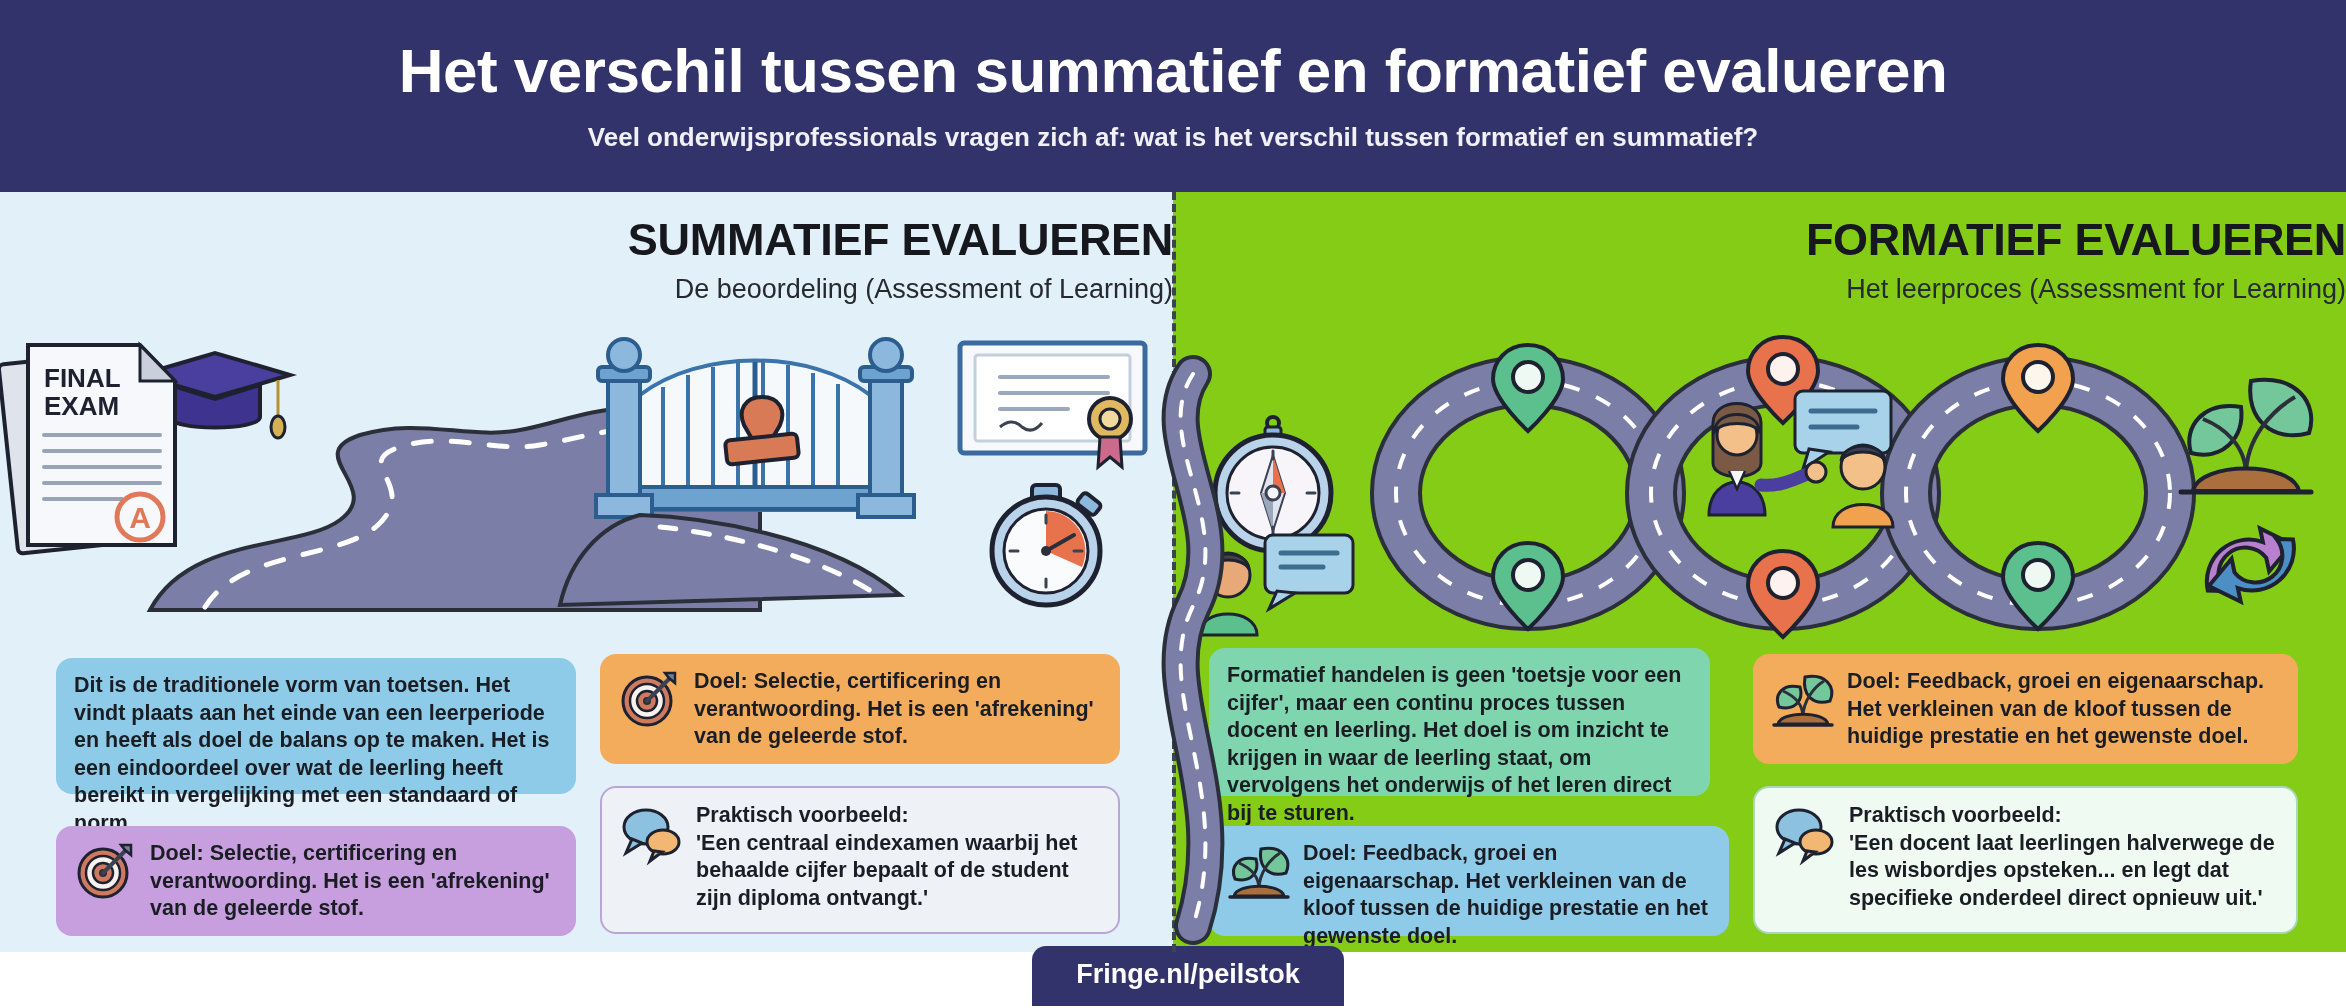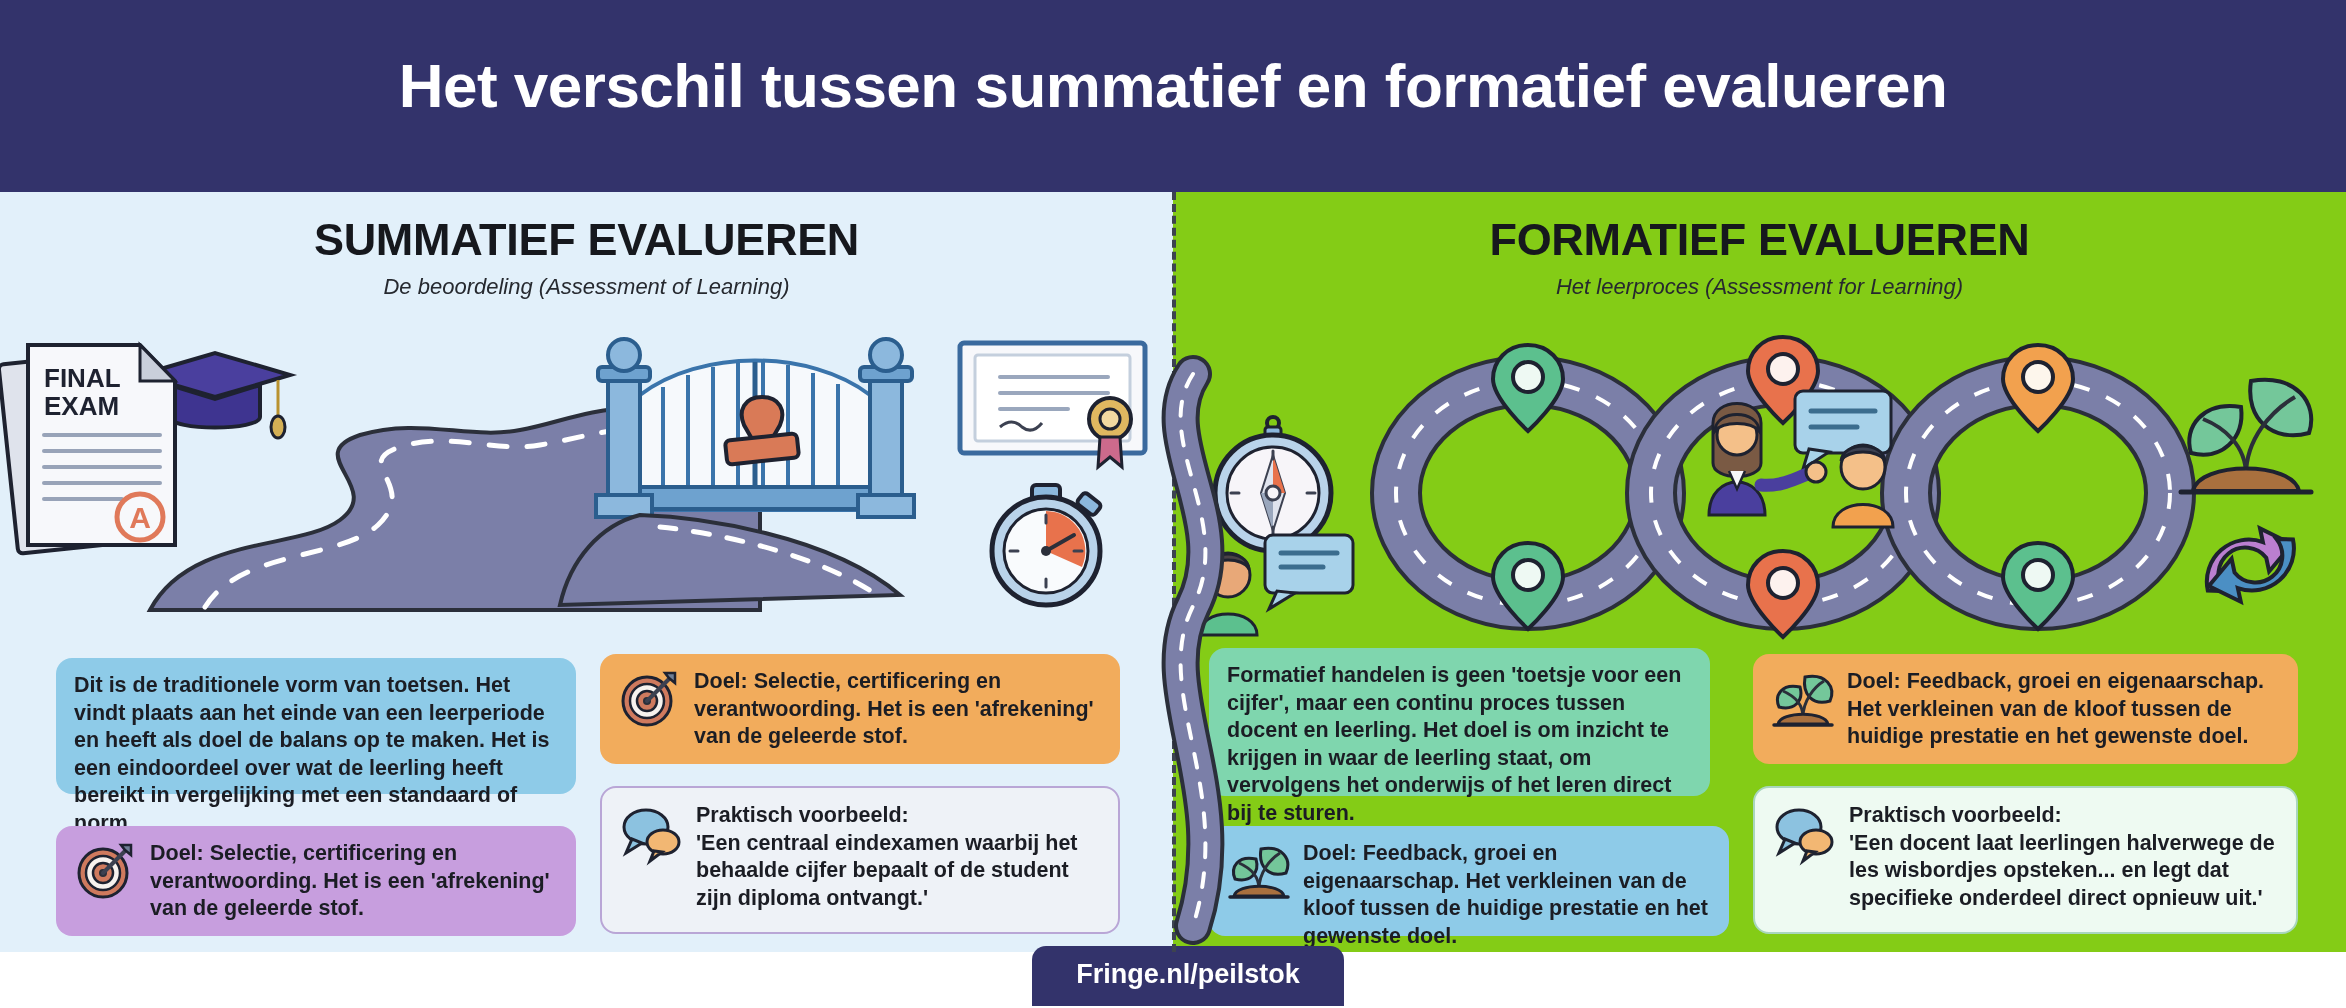--- a/index.html
+++ b/index.html
@@ -62,34 +62,33 @@
     width: 1173px; height: 760px;
     overflow: hidden;
   }
   .panel-left  { background: #e2f0fa; }
   .panel-right { background: #84cc16; }
 
   .panel-heading {
     position: absolute;
     top: 22px;
     width: 100%;
-    text-align: center;
+    text-align: right;
   }
   .panel-heading h2 {
     margin: 0;
     font-size: 45px;
     font-weight: bold;
     color: #16181d;
     letter-spacing: -0.3px;
   }
   .panel-heading p {
     margin: 8px 0 0 0;
-    font-size: 22px;
+    font-size: 27px;
     color: #26292f;
-    font-style: italic;
   }
 
   
   .divider {
     position: absolute;
     left: 1172px; top: 192px;
     width: 3px; height: 760px;
     border-left: 4px dashed #3d4350;
     z-index: 5;
   }
@@ -212,20 +211,21 @@
 
   svg { display: block; overflow: visible; }
 </style>
 </head>
 <body>
 
 <div class="infographic">
 
   <div class="header">
     <h1 class="header-title">Het verschil tussen summatief en formatief evalueren</h1>
+    <p class="header-sub">Veel onderwijsprofessionals vragen zich af: wat is het verschil tussen formatief en summatief?</p>
   </div>
 
   <div class="panels">
 
     <div class="panel panel-left">
 
       <div class="panel-heading">
         <h2>SUMMATIEF EVALUEREN</h2>
         <p>De beoordeling (Assessment of Learning)</p>
       </div>

